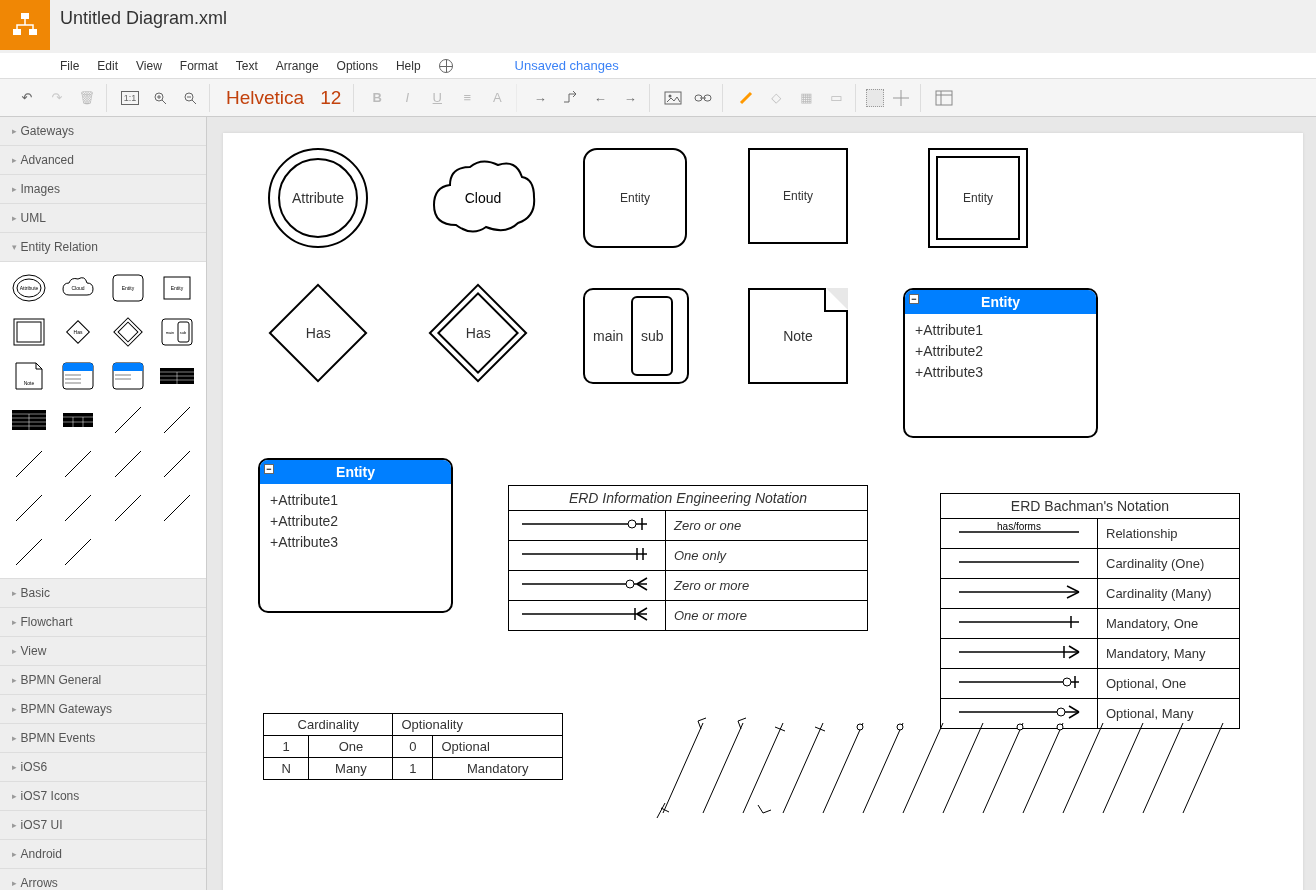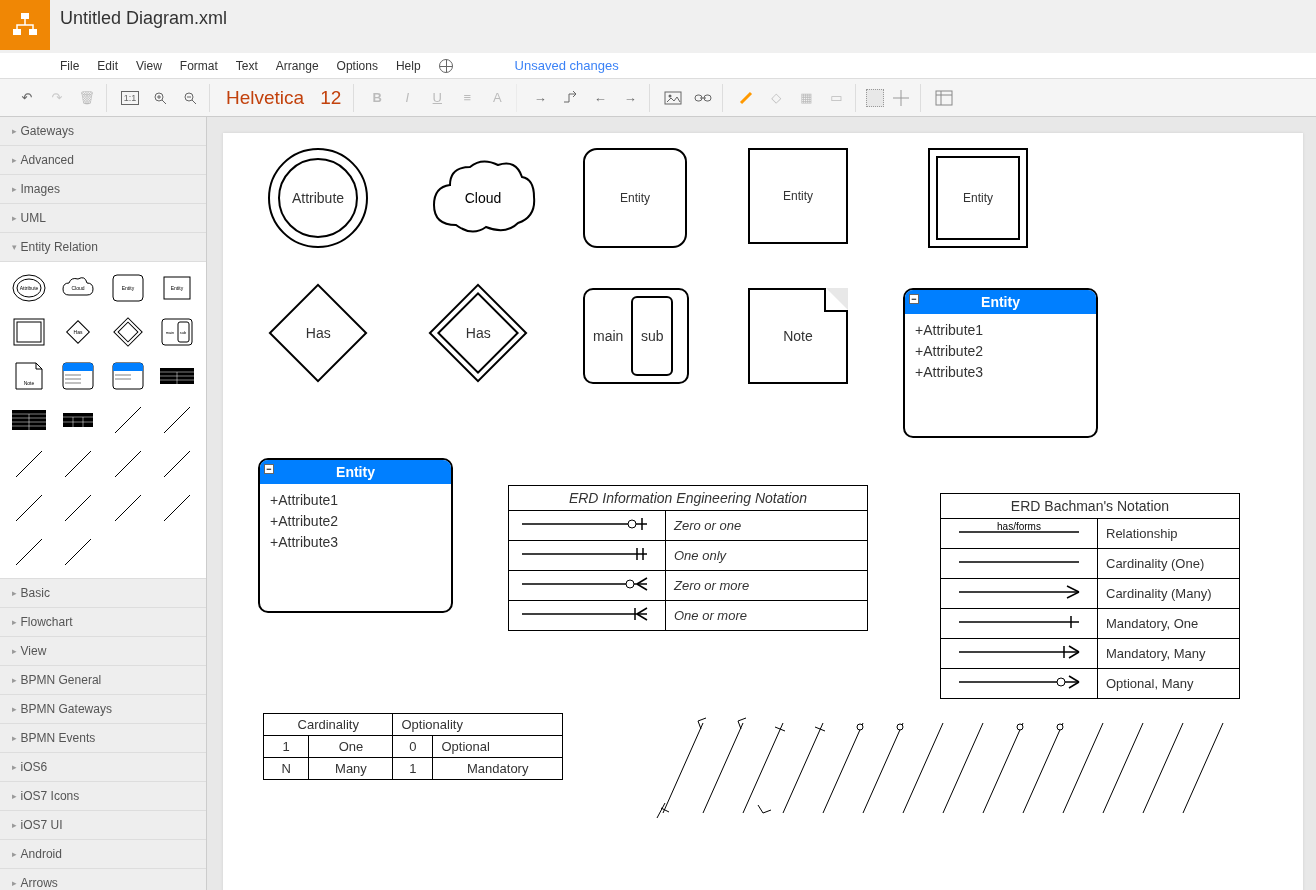--- a/index.html
+++ b/index.html
@@ -526,20 +526,28 @@
                     <line x1="10" y1="10" x2="130" y2="10" class="line"></line>
                     <line x1="115" y1="4" x2="115" y2="16" class="line"></line>
                     <line x1="130" y1="10" x2="120" y2="4" class="line"></line>
                     <line x1="130" y1="10" x2="120" y2="16" class="line"></line>
                   </svg></td>
                 <td>Mandatory, Many</td>
               </tr>
           <tr>
                 <td class="line-cell"><svg width="140" height="20">
                     <line x1="10" y1="10" x2="130" y2="10" class="line"></line>
+                    <circle cx="118" cy="10" r="4" stroke="#000" fill="#fff"></circle>
+                    <line x1="126" y1="4" x2="126" y2="16" class="line"></line>
+                  </svg></td>
+                <td>Optional, One</td>
+              </tr>
+          <tr>
+                <td class="line-cell"><svg width="140" height="20">
+                    <line x1="10" y1="10" x2="130" y2="10" class="line"></line>
                     <circle cx="112" cy="10" r="4" stroke="#000" fill="#fff"></circle>
                     <line x1="130" y1="10" x2="120" y2="4" class="line"></line>
                     <line x1="130" y1="10" x2="120" y2="16" class="line"></line>
                   </svg></td>
                 <td>Optional, Many</td>
               </tr>
         </tbody>
           </table>
       </div>
 

